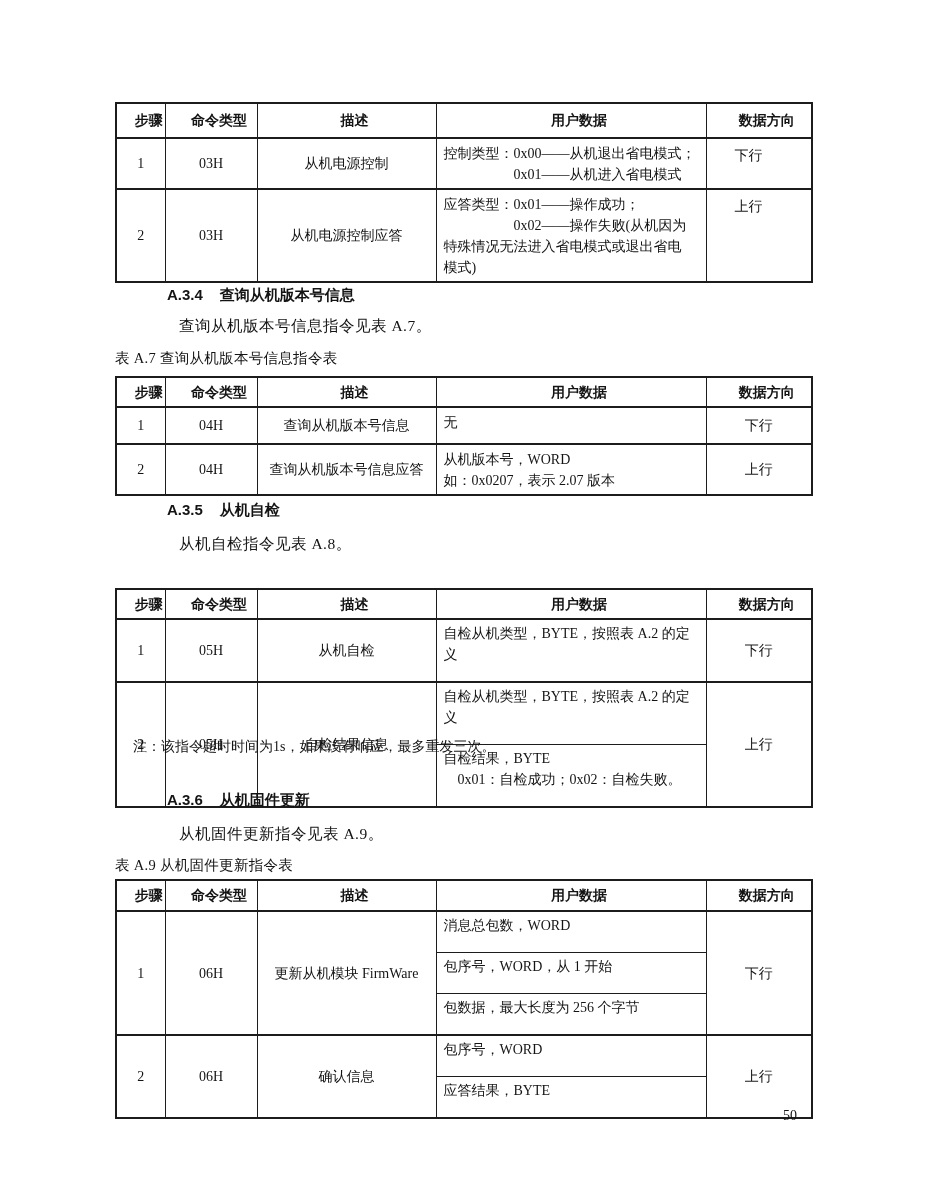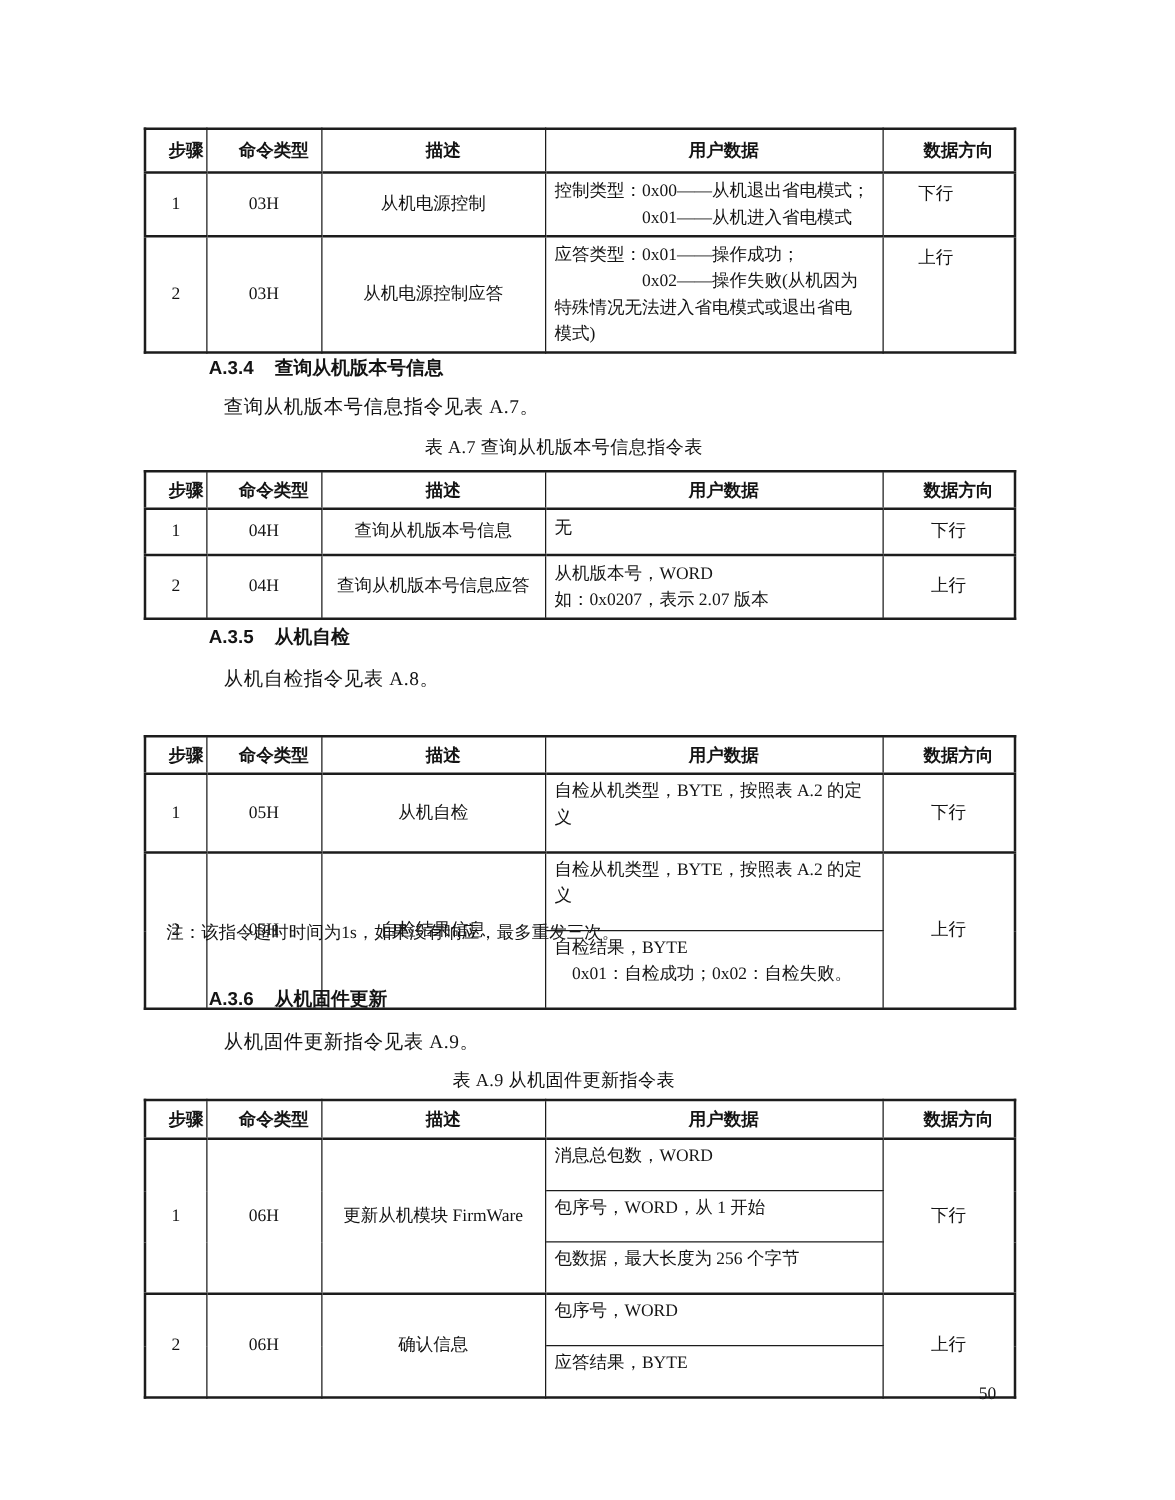--- a/index.html
+++ b/index.html
@@ -87,23 +87,22 @@
   .body-para {
     position: absolute;
     left: 179px;
     font-size: 15.5px;
     line-height: 19px;
     letter-spacing: 0.5px;
     white-space: nowrap;
   }
   .tbl-caption {
     position: absolute;
-    left: 103px;
+    left: 115px;
     width: 696px;
-    text-align: center;
     font-size: 14.5px;
     line-height: 18px;
     letter-spacing: 0.3px;
   }
   .note-line {
     position: absolute;
     font-size: 14px;
     line-height: 18px;
     white-space: nowrap;
   }

